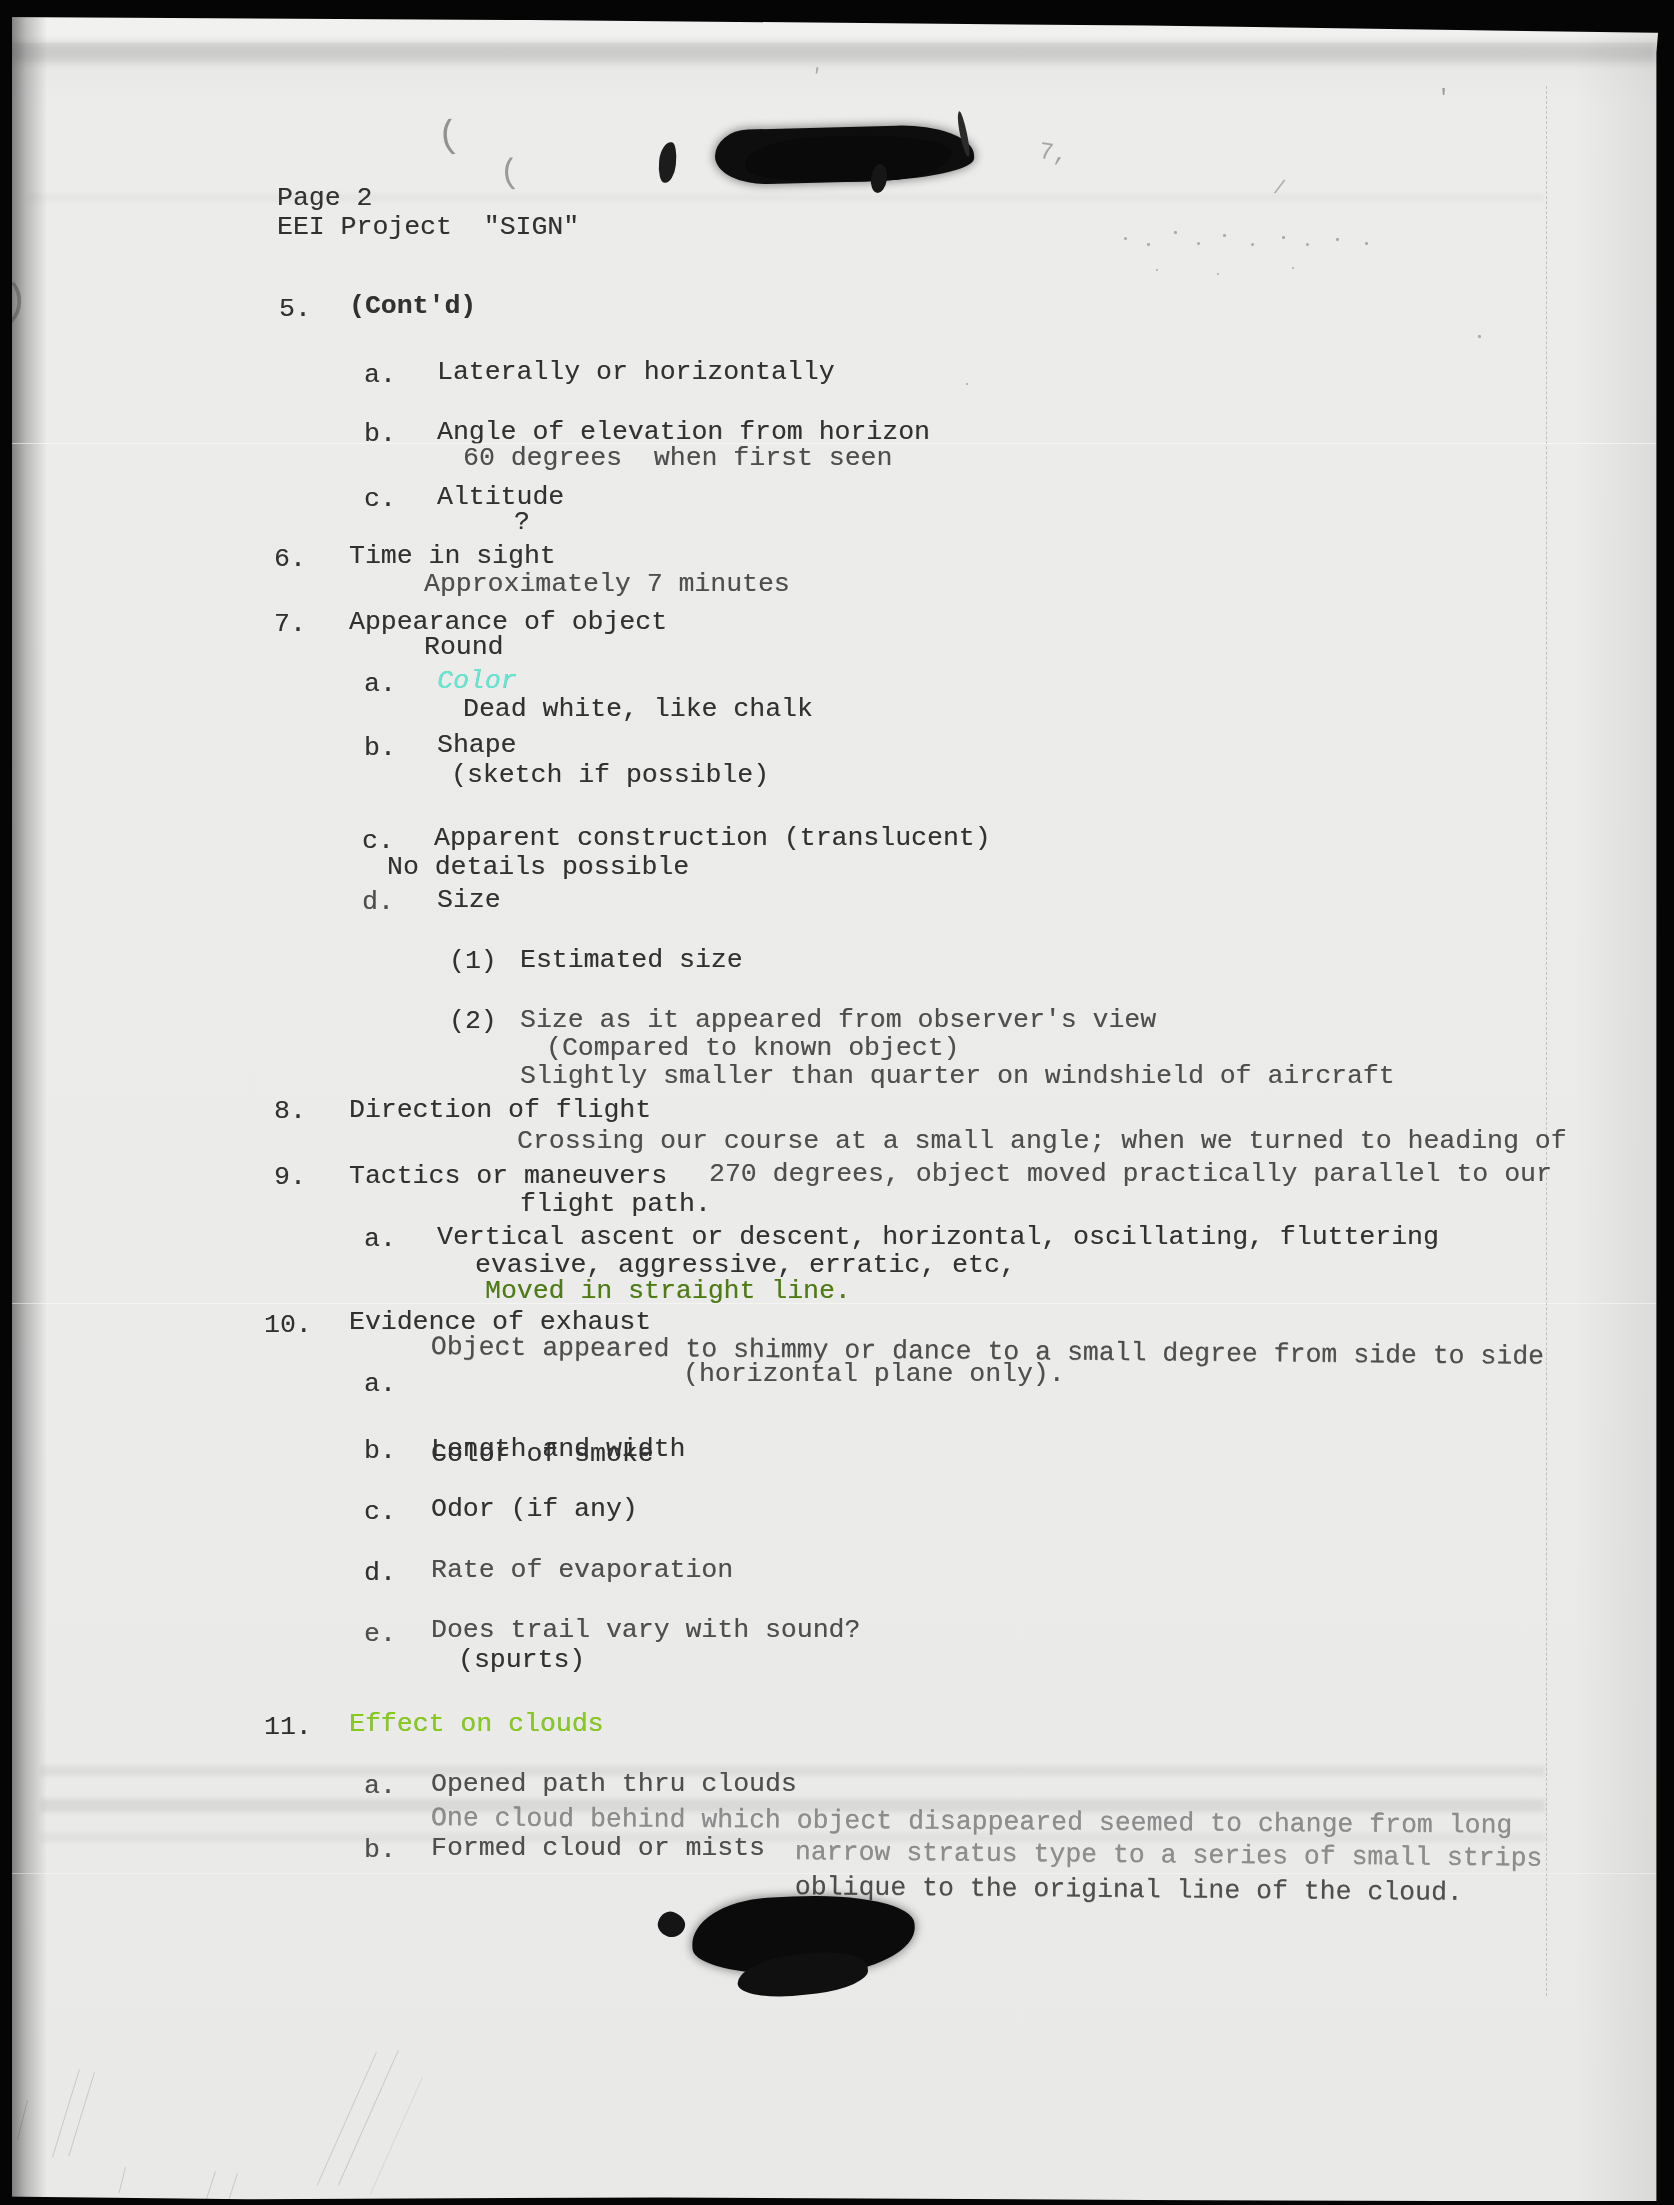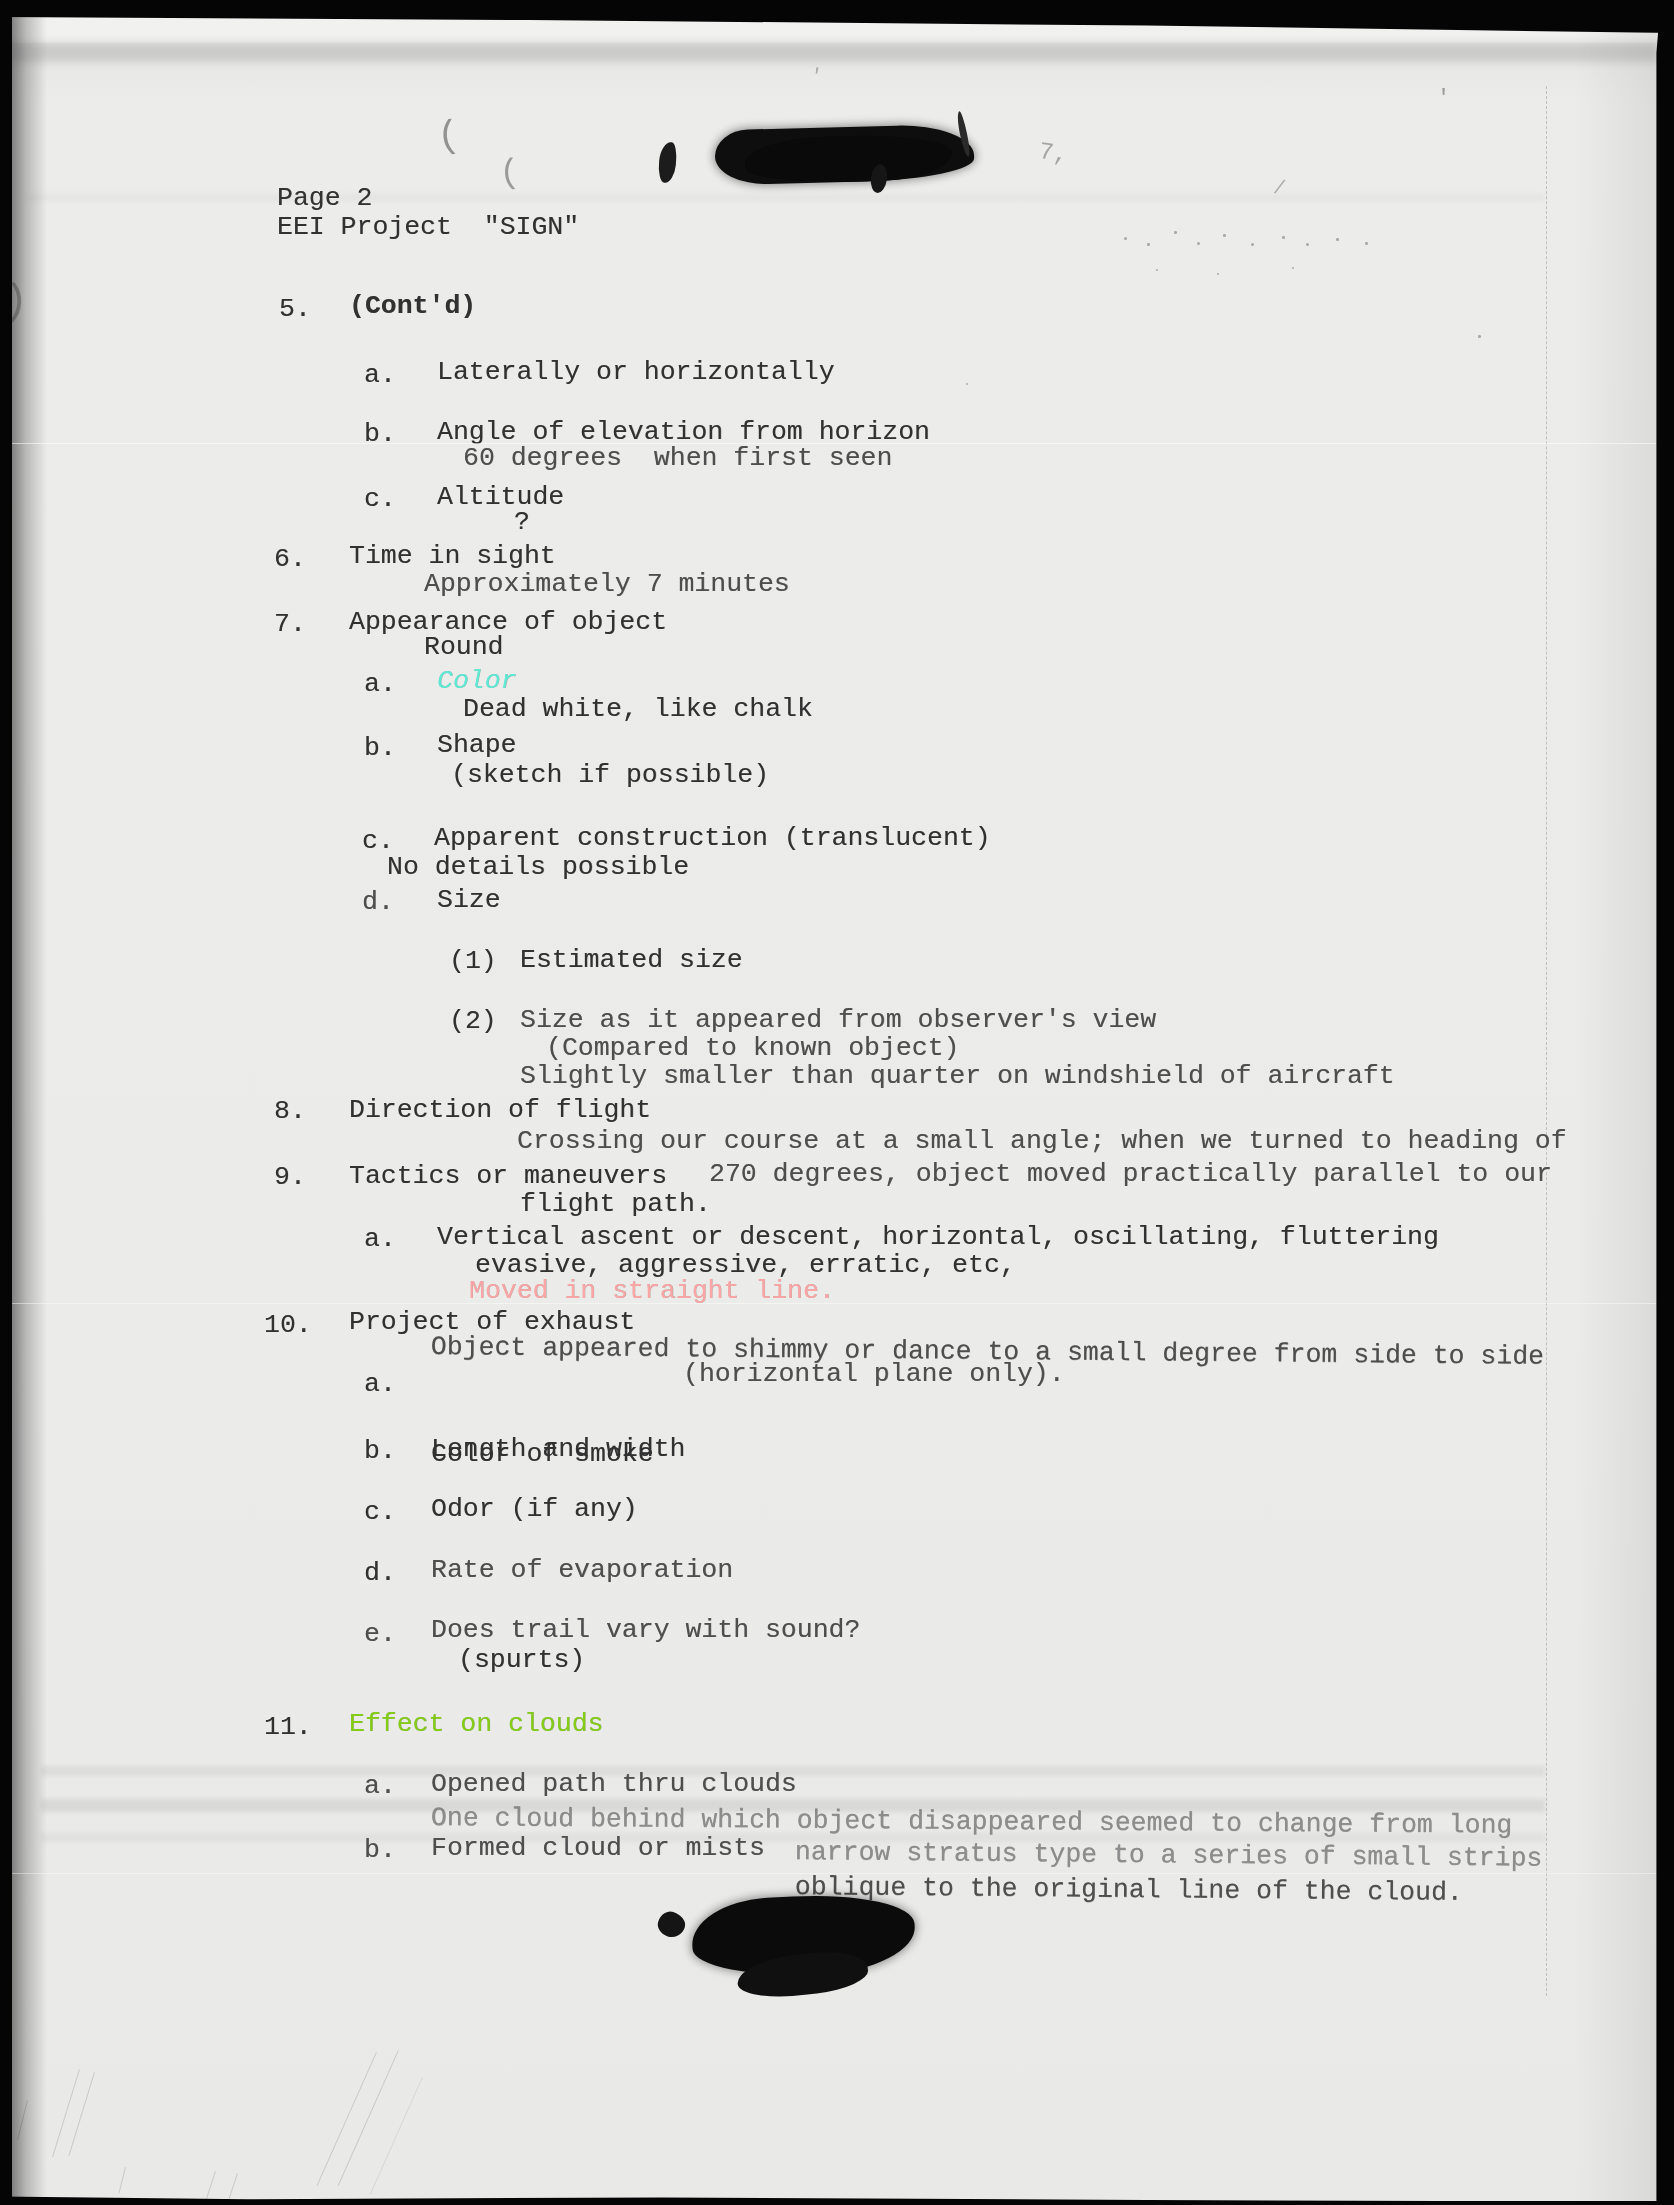--- a/index.html
+++ b/index.html
@@ -86,23 +86,23 @@
       <div class="tline" style="left: 274px; top: 1097px; color: rgb(49, 49, 49);">8.</div>
       <div class="tline" style="left: 349px; top: 1096px; color: rgb(49, 49, 49);">Direction of flight</div>
       <div class="tline" style="left: 517px; top: 1127px; color: rgb(78, 78, 78);">Crossing our course at a small angle; when we turned to heading of</div>
       <div class="tline" style="left: 274px; top: 1163px; color: rgb(49, 49, 49);">9.</div>
       <div class="tline" style="left: 349px; top: 1162px; color: rgb(49, 49, 49);">Tactics or maneuvers</div>
       <div class="tline" style="left: 709px; top: 1160px; color: rgb(78, 78, 78);">270 degrees, object moved practically parallel to our</div>
       <div class="tline" style="left: 520px; top: 1190px; color: rgb(49, 49, 49);">flight path.</div>
       <div class="tline" style="left: 364px; top: 1225px; color: rgb(49, 49, 49);">a.</div>
       <div class="tline" style="left: 437px; top: 1223px; color: rgb(49, 49, 49);">Vertical ascent or descent, horizontal, oscillating, fluttering</div>
       <div class="tline" style="left: 475px; top: 1251px; color: rgb(49, 49, 49);">evasive, aggressive, erratic, etc,</div>
-      <div class="tline" style="left: 469px; top: 1277px; color: #fca5a5;">Moved in straight line.</div>
+      <div class="tline" style="left: 485px; top: 1277px; color: #4d7c0f;">Moved in straight line.</div>
       <div class="tline" style="left: 264px; top: 1311px; color: rgb(49, 49, 49);">10.</div>
-      <div class="tline" style="left: 349px; top: 1308px; color: rgb(49, 49, 49);">Project of exhaust</div>
+      <div class="tline" style="left: 349px; top: 1308px; color: rgb(49, 49, 49);">Evidence of exhaust</div>
       <div class="tline" style="left: 431px; top: 1333px; color: rgb(78, 78, 78); transform: rotate(0.5deg);">Object appeared to shimmy or dance to a small degree from side to side</div>
       <div class="tline" style="left: 364px; top: 1370px; color: rgb(49, 49, 49);">a.</div>
       <div class="tline" style="left: 431px; top: 1440px; color: rgb(49, 49, 49);">Color of smoke</div>
       <div class="tline" style="left: 683px; top: 1360px; color: rgb(78, 78, 78);">(horizontal plane only).</div>
       <div class="tline" style="left: 364px; top: 1437px; color: rgb(49, 49, 49);">b.</div>
       <div class="tline" style="left: 431px; top: 1435px; color: rgb(49, 49, 49);">Length and width</div>
       <div class="tline" style="left: 364px; top: 1498px; color: rgb(49, 49, 49);">c.</div>
       <div class="tline" style="left: 431px; top: 1495px; color: rgb(49, 49, 49);">Odor (if any)</div>
       <div class="tline" style="left: 364px; top: 1559px; color: rgb(49, 49, 49);">d.</div>
       <div class="tline" style="left: 431px; top: 1556px; color: rgb(78, 78, 78);">Rate of evaporation</div>

